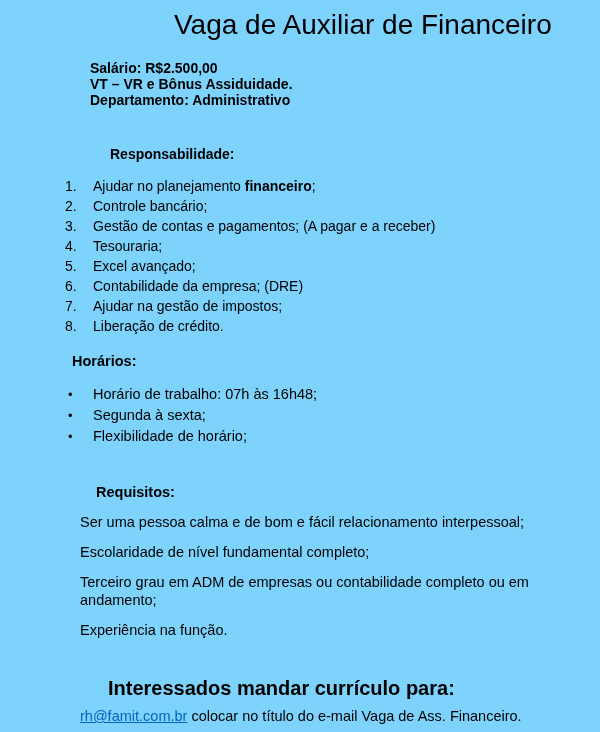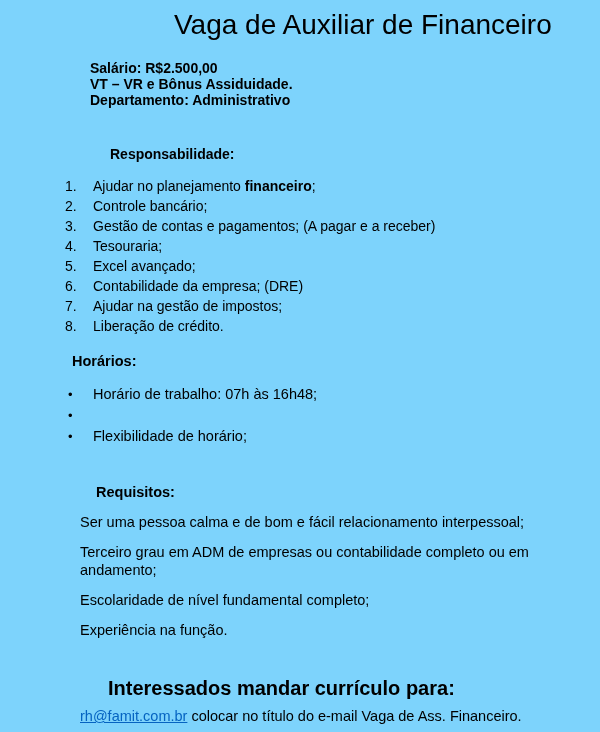--- a/index.html
+++ b/index.html
@@ -147,33 +147,34 @@
 
   <div class="h-hor">Horários:</div>
 
   <div class="bul-list">
     <div class="bli">
       <span class="bullet">•</span>
       <span>Horário de trabalho: 07h às 16h48;</span>
     </div>
     <div class="bli">
       <span class="bullet">•</span>
+      <span>Segunda à sexta;</span>
     </div>
     <div class="bli">
       <span class="bullet">•</span>
       <span>Flexibilidade de horário;</span>
     </div>
   </div>
 
   <div class="h-req">Requisitos:</div>
 
   <div class="req">
     <p>Ser uma pessoa calma e de bom e fácil relacionamento interpessoal;</p>
+    <p>Escolaridade de nível fundamental completo;</p>
     <p>Terceiro grau em ADM de empresas ou contabilidade completo ou em andamento;</p>
-    <p>Escolaridade de nível fundamental completo;</p>
     <p>Experiência na função.</p>
   </div>
 
   <div class="h-foot">Interessados mandar currículo para:</div>
 
   <p class="foot-line"><a class="email-link">rh@famit.com.br</a><span class="instruction"> colocar no título do e-mail Vaga de Ass. Financeiro.</span></p>
 
 </div>
 
 </body></html>

